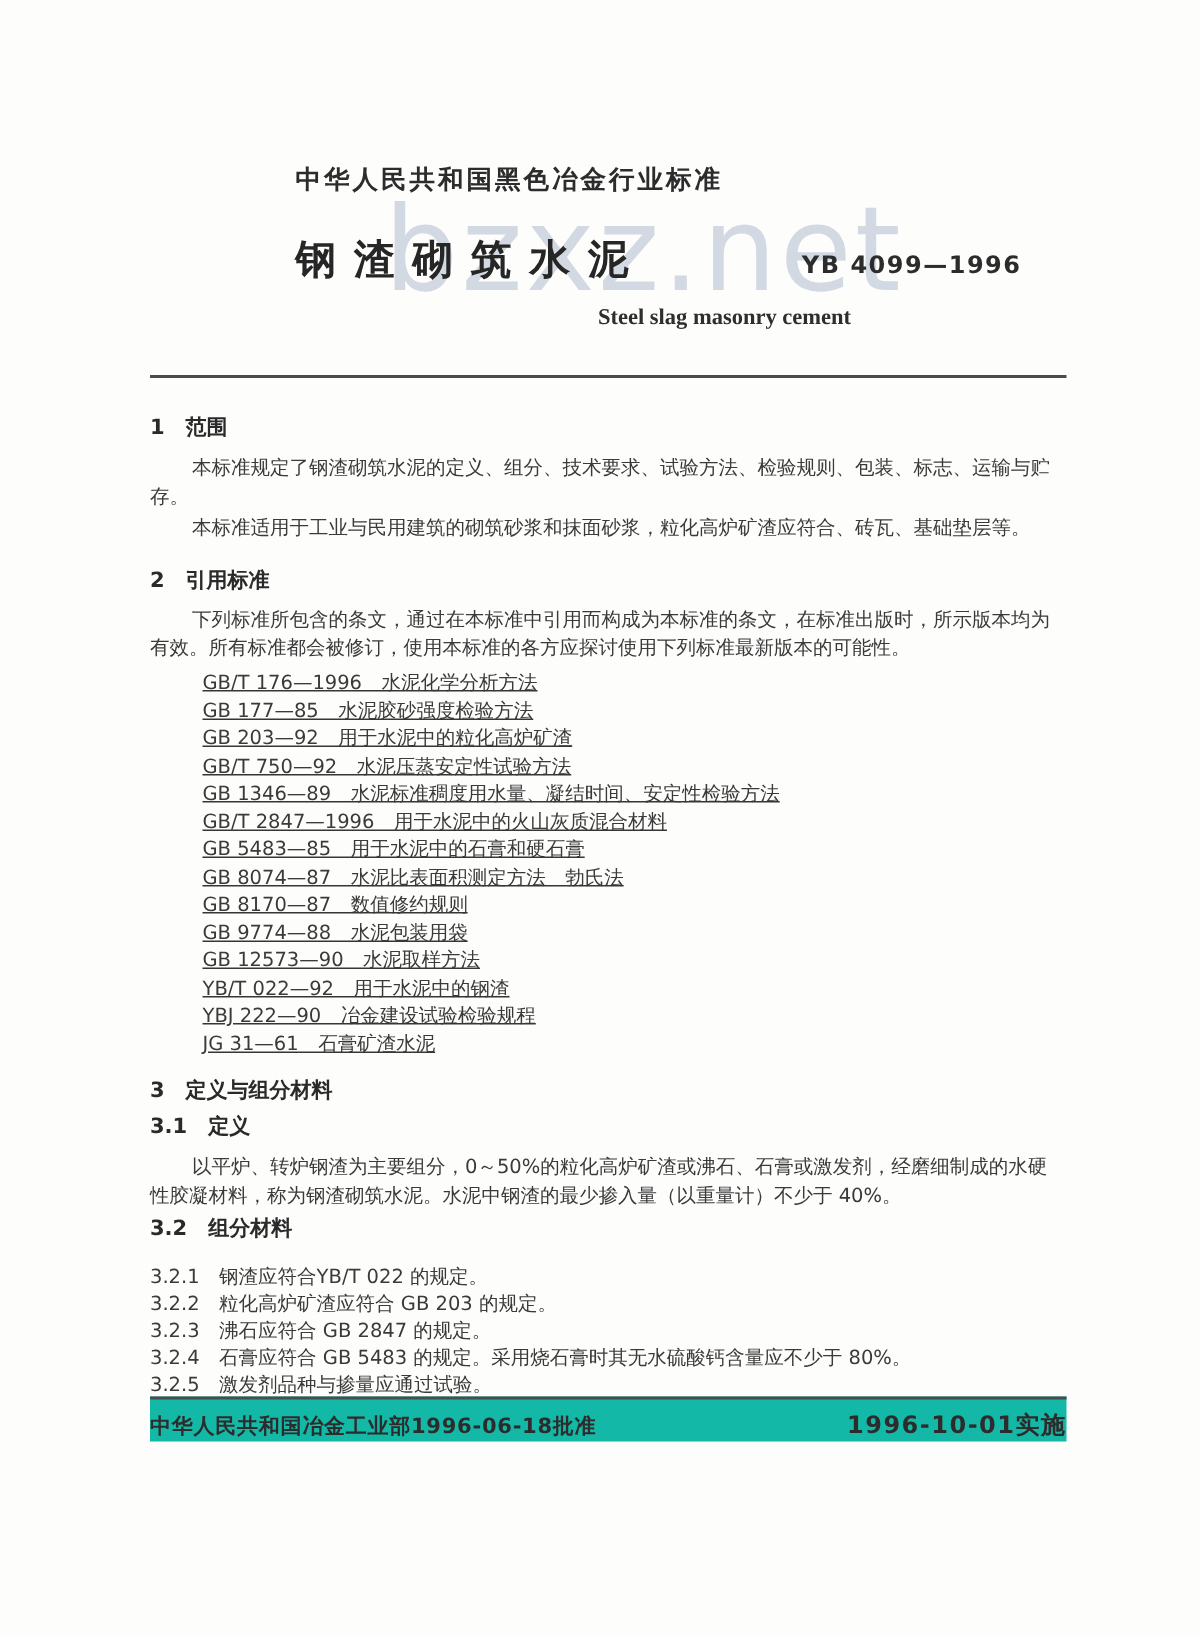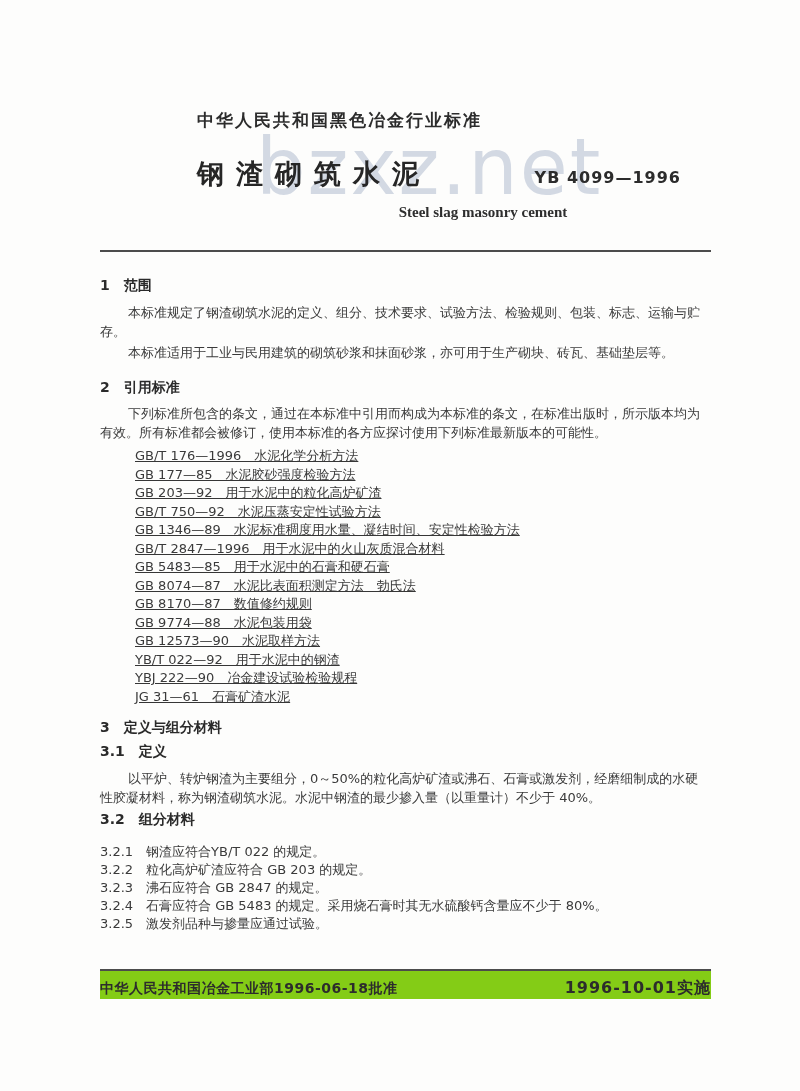--- a/index.html
+++ b/index.html
@@ -104,24 +104,24 @@
     white-space:nowrap;
   }
   .clause-list { margin-top:14px; }
   .clause-item {
     font-size:13px;
     line-height:18px;
     color:#3a3a3a;
   }
   .footer {
     position:absolute;
-    left:100px; top:969px;
+    left:100px; top:931px;
     width:611px;
     z-index:2;
-    background:#84cc16;
+    background:#14b8a6;
   }
   .footer .rule { margin-top:0; }
   .footer-row {
     margin-top:7px;
     display:flex;
     justify-content:space-between;
     align-items:baseline;
   }
   .footer-left {
     font-size:14px;
@@ -152,21 +152,21 @@
         <span class="std-no">YB 4099—1996</span>
       </div>
       <div class="en-title">Steel slag masonry cement</div>
     </div>
 
     <div class="rule"></div>
 
     <div>
       <div class="sec-h h1-scope">1　范围</div>
       <p class="para p-first">本标准规定了钢渣砌筑水泥的定义、组分、技术要求、试验方法、检验规则、包装、标志、运输与贮存。</p>
-      <p class="para p-next">本标准适用于工业与民用建筑的砌筑砂浆和抹面砂浆，亦可用于生产砌块、砖瓦、基础垫层等。</p>
+      <p class="para p-next">本标准适用于工业与民用建筑的砌筑砂浆和抹面砂浆，粒化高炉矿渣应符合、砖瓦、基础垫层等。</p>
     </div>
 
     <div>
       <div class="sec-h h2-refs">2　引用标准</div>
       <p class="para p-intro">下列标准所包含的条文，通过在本标准中引用而构成为本标准的条文，在标准出版时，所示版本均为有效。所有标准都会被修订，使用本标准的各方应探讨使用下列标准最新版本的可能性。</p>
       <div class="ref-list">
         <div class="ref-item">GB/T 176—1996　水泥化学分析方法</div>
         <div class="ref-item">GB 177—85　水泥胶砂强度检验方法</div>
         <div class="ref-item">GB 203—92　用于水泥中的粒化高炉矿渣</div>
         <div class="ref-item">GB/T 750—92　水泥压蒸安定性试验方法</div>

